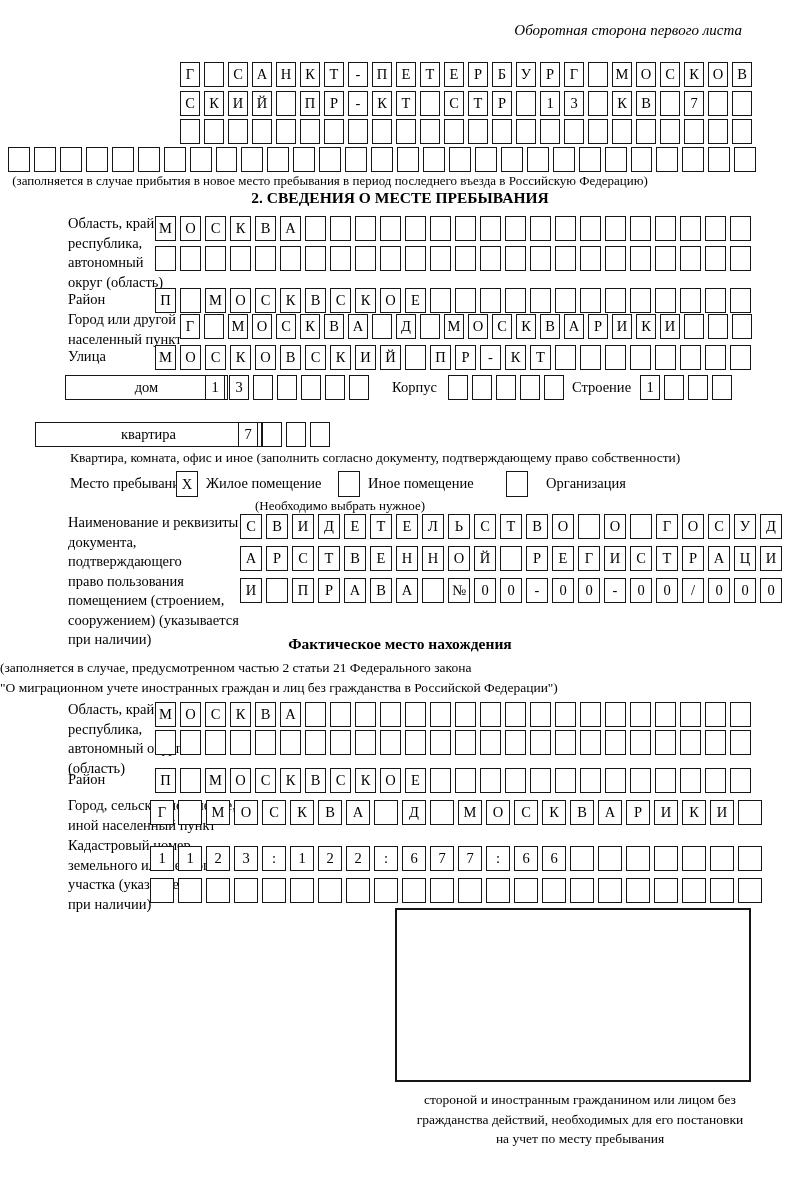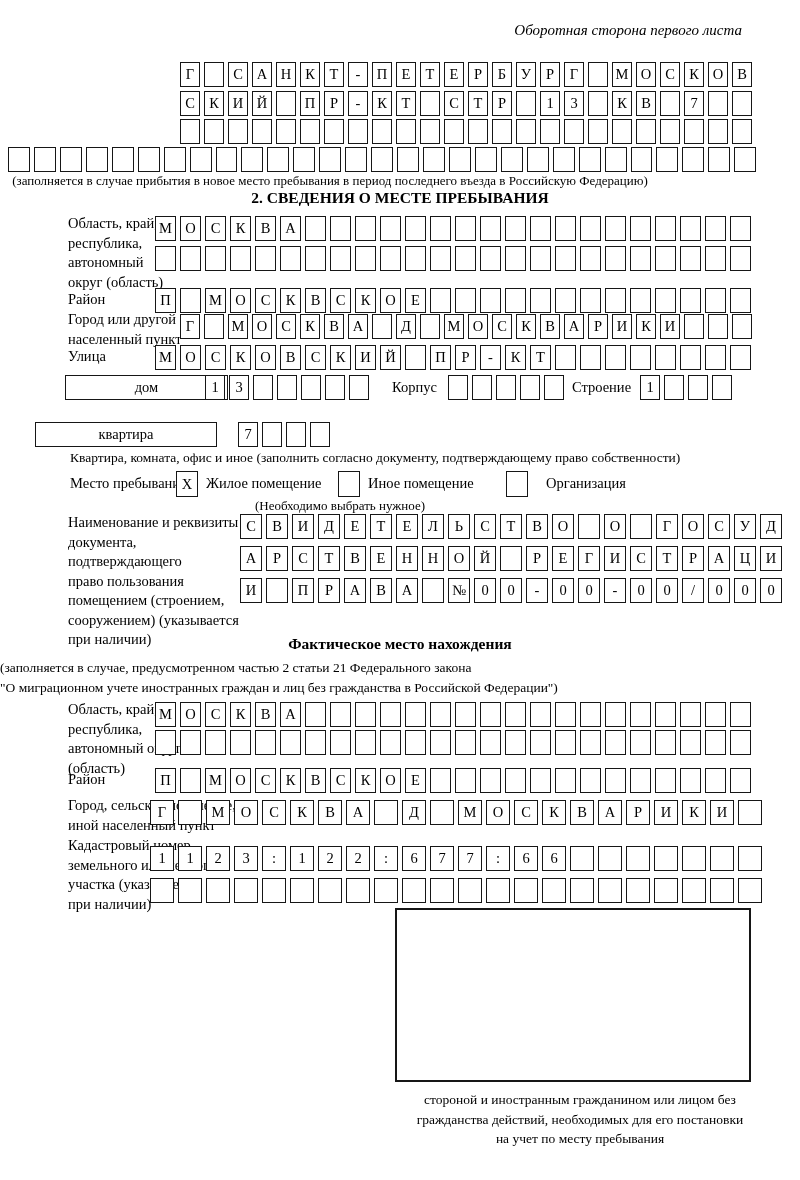--- a/index.html
+++ b/index.html
@@ -328,21 +328,21 @@
       <span class="cell"></span>
     </div>
   <div class="abs label" style="left:572px; top:378px;">Строение</div>
   <div class="abs cells w20" style="left:640px; top:375px;">
       <span class="cell">1</span>
       <span class="cell"></span>
       <span class="cell"></span>
       <span class="cell"></span>
     </div>
 
-  <div class="abs boxlabel" style="left:35px; top:422px; width:182px;">квартира</div>
+  <div class="abs boxlabel" style="left:35px; top:422px; width:227px;">квартира</div>
   <div class="abs cells w20" style="left:238px; top:422px;">
       <span class="cell">7</span>
       <span class="cell"></span>
       <span class="cell"></span>
       <span class="cell"></span>
     </div>
   <div class="abs caption" style="left:70px; top:450px;">Квартира, комната, офис и иное (заполнить согласно документу, подтверждающему право собственности)</div>
 
   <div class="abs label" style="left:70px; top:474px;">Место пребывания:</div>
   <div class="abs checkbox" style="left:176px; top:471px;">X</div>

